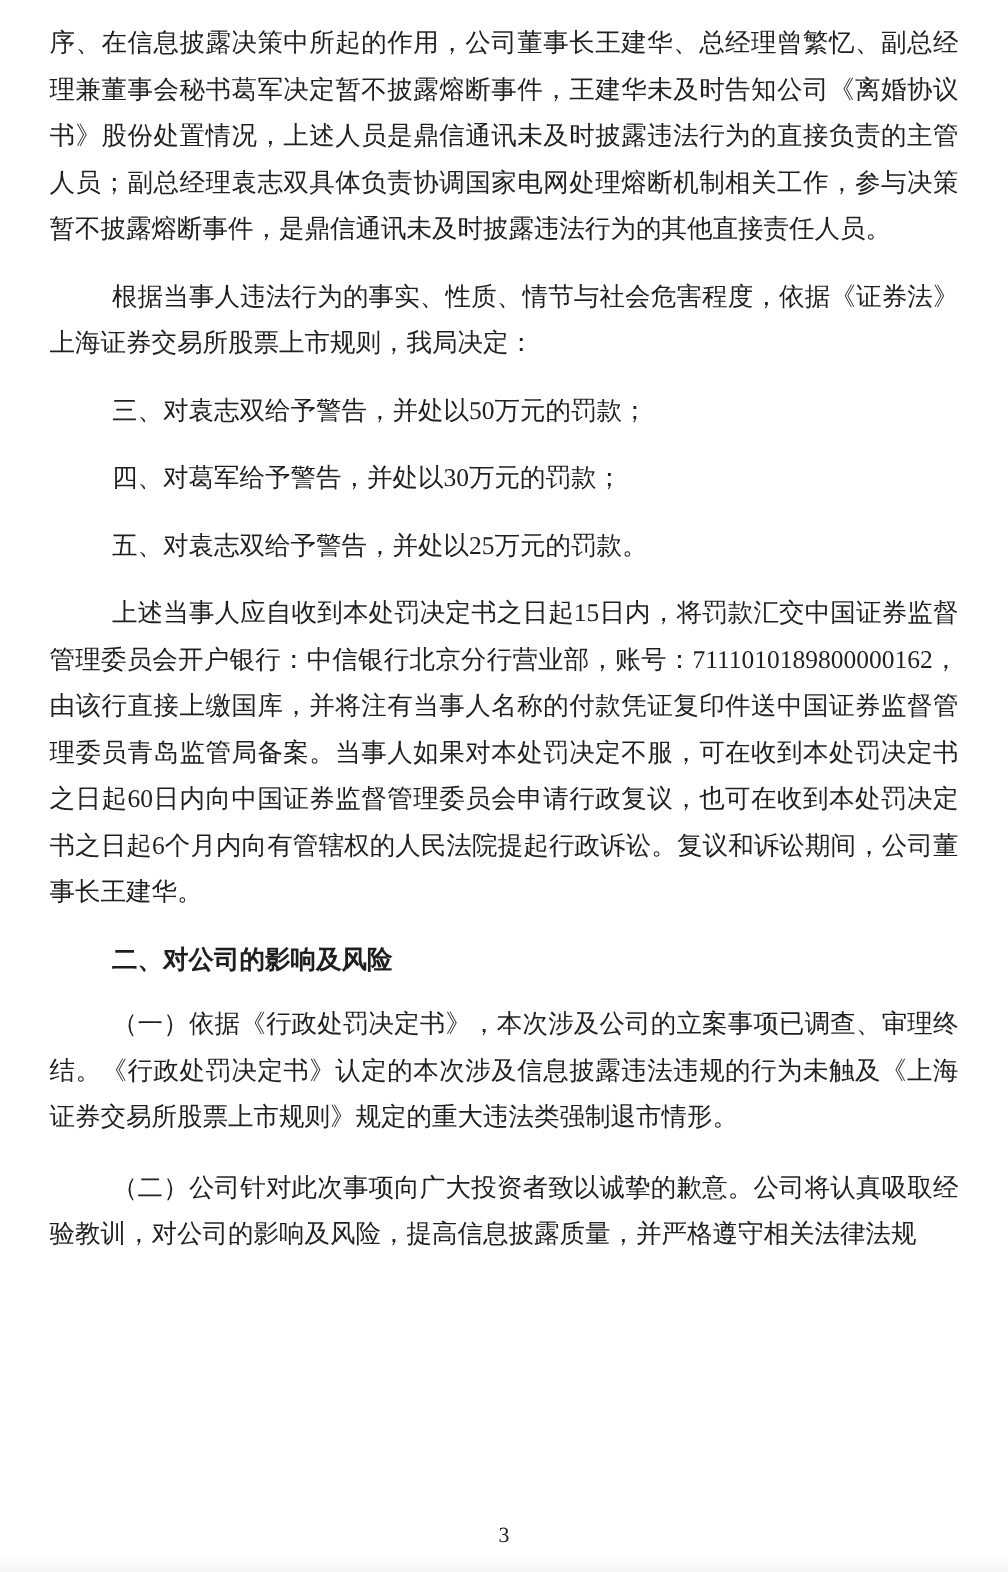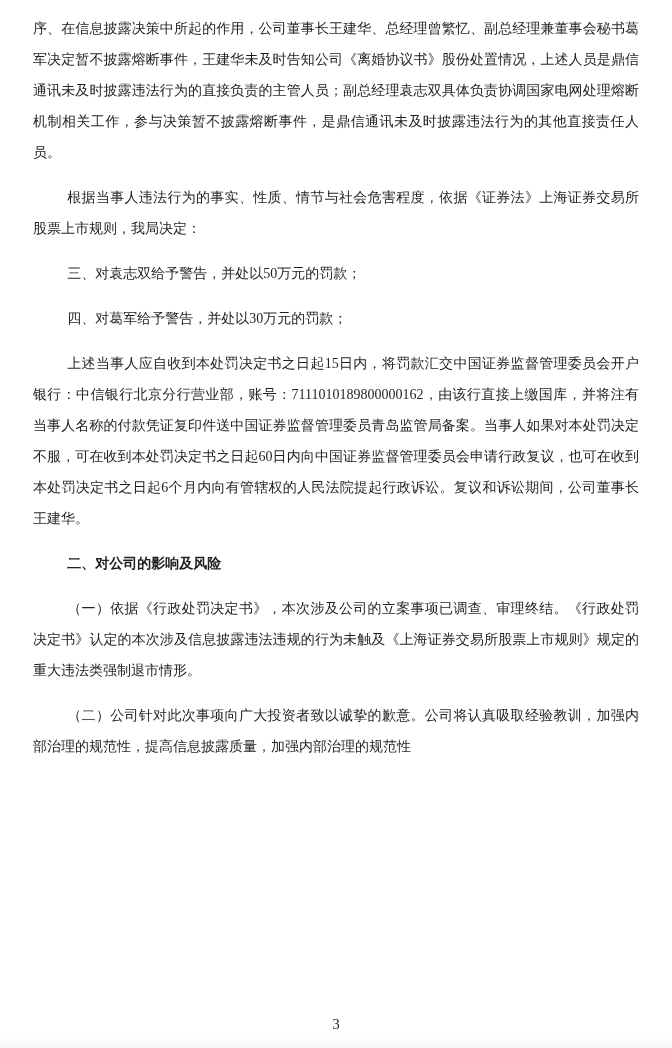--- a/index.html
+++ b/index.html
@@ -21,34 +21,34 @@
   }
   .content {
     position: absolute;
     top: 13px;
     left: 33px;
     width: 606px;
     color: #1f1f1f;
   }
   p.para {
     margin: 14px 0 0 0;
-    font-size: 14px;
+    font-size: 17px;
     line-height: 31px;
     text-align: justify;
     text-justify: inter-ideograph;
     word-break: break-all;
     color: #1f1f1f;
   }
   p.para:first-child { margin-top: 0; }
   .indent { text-indent: 2.45em; }
   .heading {
     font-weight: bold;
     text-align: left;
   }
-  .mt10 { margin-top: 10px; }
+  .mt10 { margin-top: 10px; font-family: Liberation Mono, monospace; }
   .mt12 { margin-top: 12px; }
   .mt15 { margin-top: 15px; }
   .mt17 { margin-top: 17px; }
   .mt20 { margin-top: 20px; }
   .footer {
     position: absolute;
     left: 0;
     top: 1014px;
     width: 672px;
     text-align: center;
@@ -67,22 +67,23 @@
 </style>
 </head>
 <body>
 
 <div class="page">
   <div class="content">
     <p class="para">序、在信息披露决策中所起的作用，公司董事长王建华、总经理曾繁忆、副总经理兼董事会秘书葛军决定暂不披露熔断事件，王建华未及时告知公司《离婚协议书》股份处置情况，上述人员是鼎信通讯未及时披露违法行为的直接负责的主管人员；副总经理袁志双具体负责协调国家电网处理熔断机制相关工作，参与决策暂不披露熔断事件，是鼎信通讯未及时披露违法行为的其他直接责任人员。</p>
     <p class="para indent mt17">根据当事人违法行为的事实、性质、情节与社会危害程度，依据《证券法》上海证券交易所股票上市规则，我局决定：</p>
     <p class="para indent">三、对袁志双给予警告，并处以50万元的罚款；</p>
     <p class="para indent">四、对葛军给予警告，并处以30万元的罚款；</p>
+    <p class="para indent">五、对袁志双给予警告，并处以25万元的罚款。</p>
     <p class="para indent mt12">上述当事人应自收到本处罚决定书之日起15日内，将罚款汇交中国证券监督管理委员会开户银行：中信银行北京分行营业部，账号：7111010189800000162，由该行直接上缴国库，并将注有当事人名称的付款凭证复印件送中国证券监督管理委员青岛监管局备案。当事人如果对本处罚决定不服，可在收到本处罚决定书之日起60日内向中国证券监督管理委员会申请行政复议，也可在收到本处罚决定书之日起6个月内向有管辖权的人民法院提起行政诉讼。复议和诉讼期间，公司董事长王建华。</p>
     <p class="para indent heading mt20">二、对公司的影响及风险</p>
     <p class="para indent mt10">（一）依据《行政处罚决定书》，本次涉及公司的立案事项已调查、审理终结。《行政处罚决定书》认定的本次涉及信息披露违法违规的行为未触及《上海证券交易所股票上市规则》规定的重大违法类强制退市情形。</p>
-    <p class="para indent mt15">（二）公司针对此次事项向广大投资者致以诚挚的歉意。公司将认真吸取经验教训，加强内部治理的规范性，提高信息披露质量，加强内部治理的规范性</p>
+    <p class="para indent mt15">（二）公司针对此次事项向广大投资者致以诚挚的歉意。公司将认真吸取经验教训，对公司的影响及风险，提高信息披露质量，并严格遵守相关法律法规</p>
   </div>
   <div class="footer">
     <span>3</span>
   </div>
   <div class="bottom-strip"></div>
 </div>
 
 </body></html>

